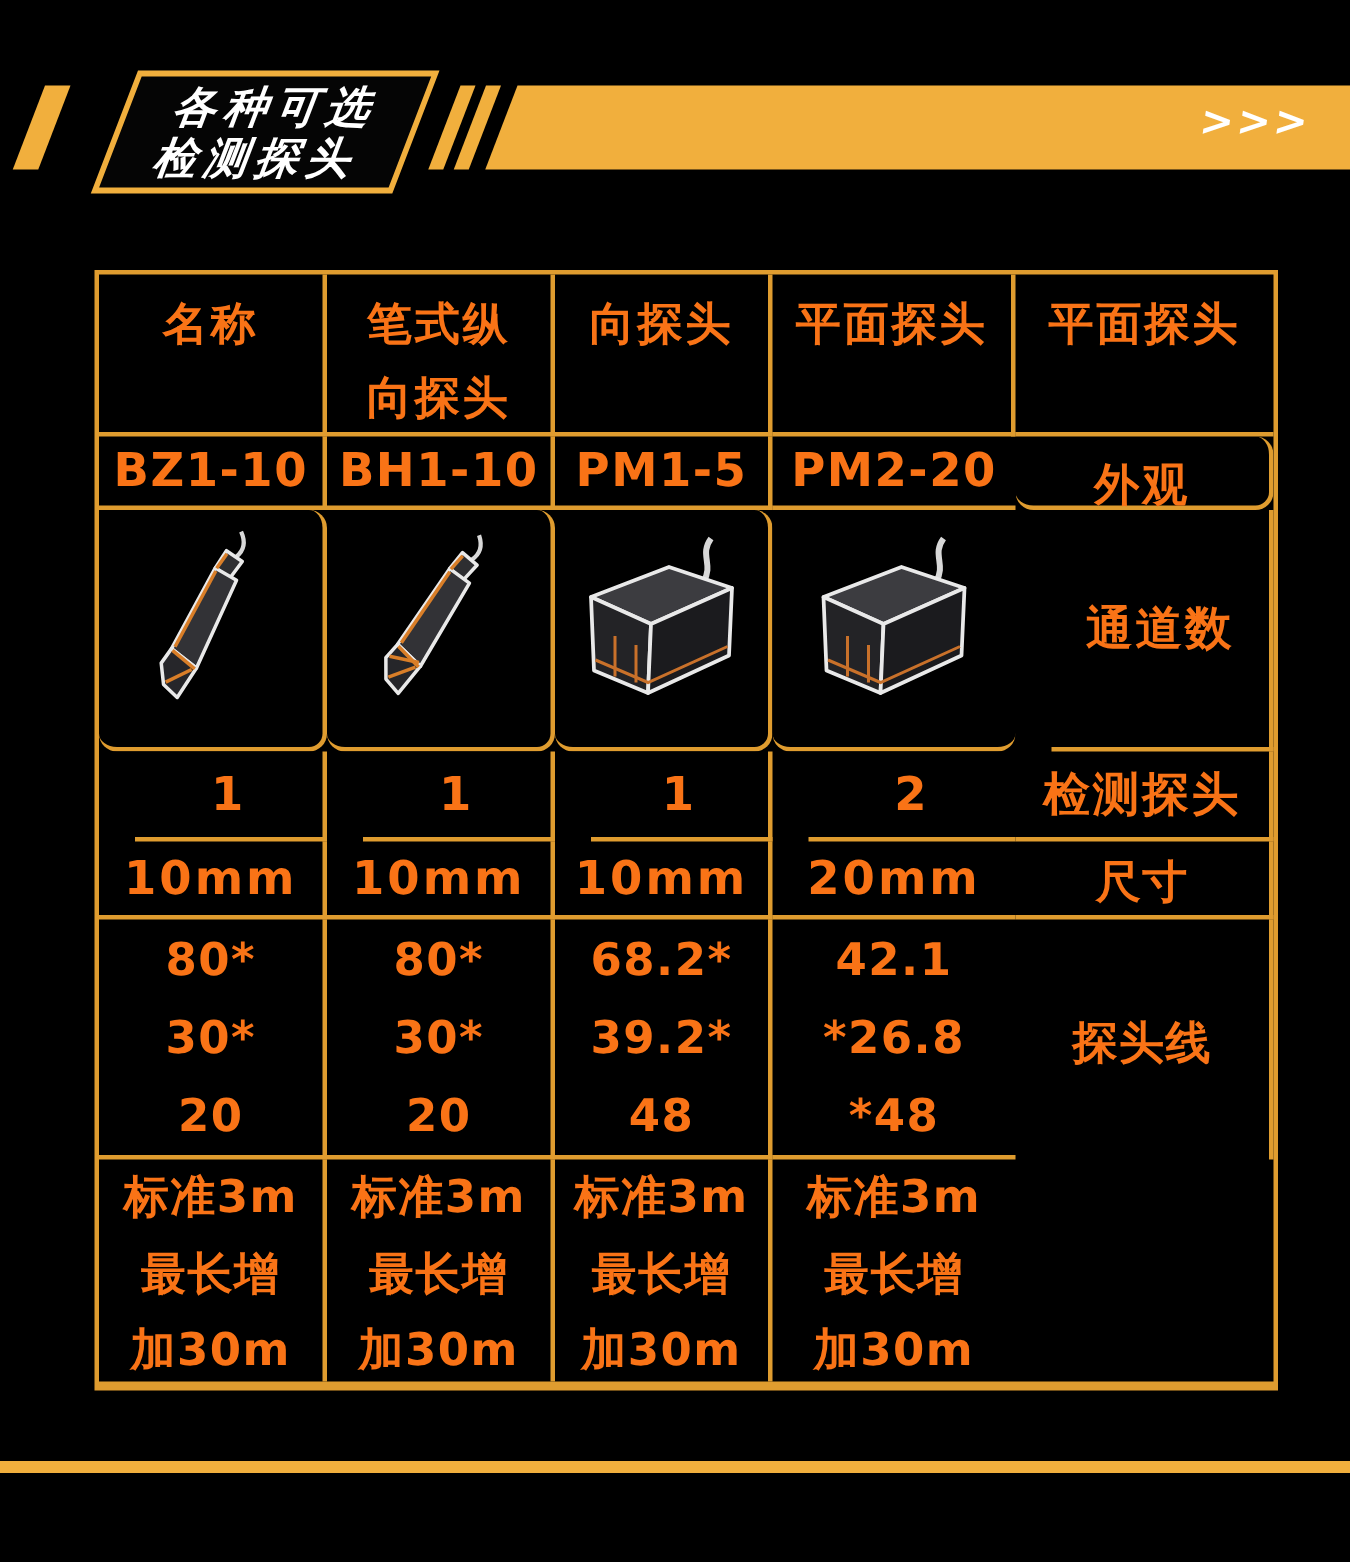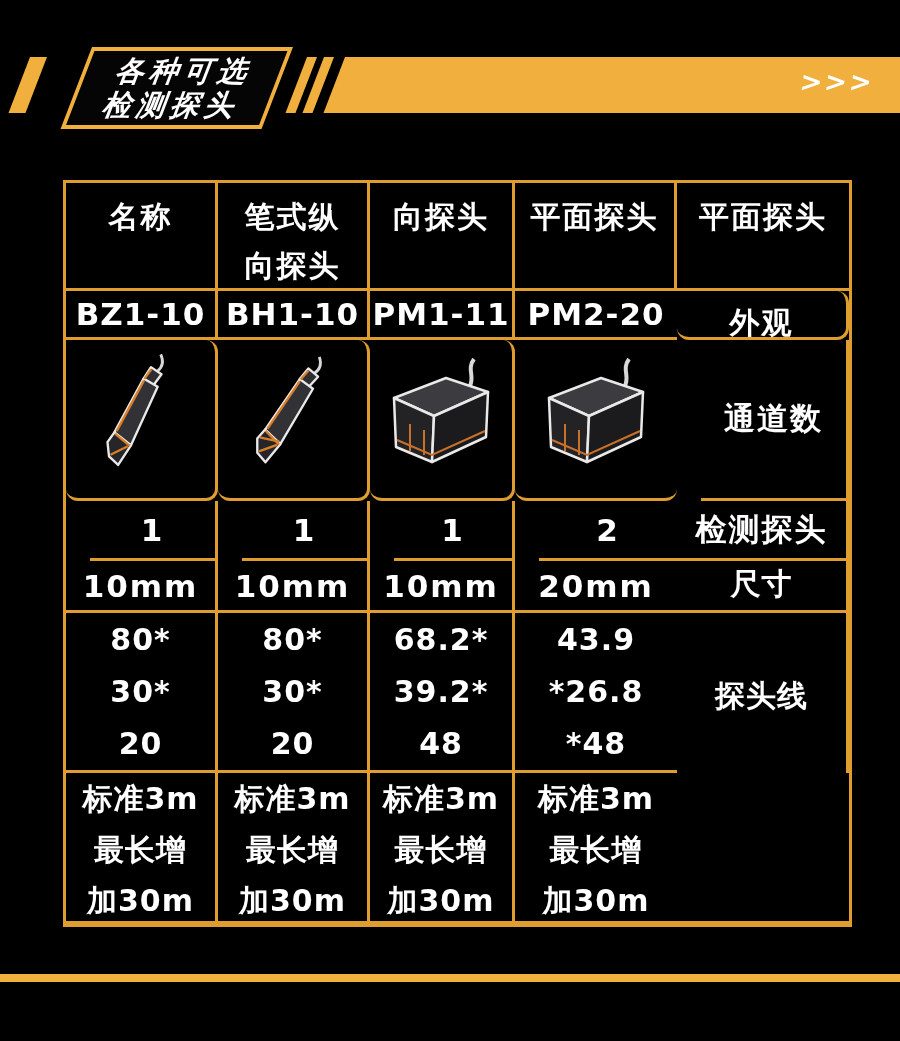--- a/index.html
+++ b/index.html
@@ -23,30 +23,30 @@
   .arrows{position:absolute;left:800px;top:66px;color:#fff;font-size:27px;
         font-weight:900;letter-spacing:2px;transform:skewX(-8deg);}
   
   .probe-table{position:absolute;left:63px;top:180px;
         border:3px solid #DF9C2F;border-bottom-width:6px;
         display:grid;grid-template-columns:152px 152px 145px 162px 172px;
         grid-template-rows:108px 49px 161px 60px 52px 160px 148px;}
   .probe-table *{box-sizing:border-box;}
   .cell{border-right:3px solid #DF9C2F;border-bottom:3px solid #DF9C2F;
         display:flex;flex-direction:column;align-items:center;
-        color:#ffffff;font-weight:800;text-align:center;}
+        color:#f97316;font-weight:800;text-align:center;}
   .cell.c-last{border-right:none;}
   .cell.r-last{border-bottom:none;}
   .r-name{justify-content:flex-start;padding-top:9px;font-size:30px;line-height:49px;letter-spacing:2px;}
   .r-spec{justify-content:center;font-size:31px;letter-spacing:1px;}
   .r-look{justify-content:flex-start;padding-top:12px;font-size:30px;letter-spacing:2px;border-radius:12px;}
   .r-look.img{justify-content:center;padding-top:0;}
   .r-chan{justify-content:center;font-size:31px;letter-spacing:2px;margin-left:24px;}
   .r-scan{justify-content:center;font-size:31px;letter-spacing:2px;}
-  .r-dim{justify-content:flex-end;padding-top:2px;font-size:30px;line-height:52px;letter-spacing:1px;}
+  .r-dim{justify-content:space-between;padding-top:2px;font-size:30px;line-height:52px;letter-spacing:1px;}
   .r-cable{justify-content:center;padding-top:4px;font-size:30px;line-height:51px;letter-spacing:1px;}
   
   .bottom-stripe{position:absolute;left:0;top:974px;width:900px;height:8px;background:#F1AF3D;}
   svg{display:block;}
 </style>
 </head>
 <body>
 
 <div class="page">
 
@@ -81,21 +81,21 @@
         <span>平面探头</span>
       </div>
 
     <div class="cell r-spec">
         <span>BZ1-10</span>
       </div>
     <div class="cell r-spec">
         <span>BH1-10</span>
       </div>
     <div class="cell r-spec">
-        <span>PM1-11</span>
+        <span>PM1-5</span>
       </div>
     <div class="cell r-spec c-last">
         <span>PM2-20</span>
       </div>
 
     <div class="cell r-look">
         <span>外观</span>
       </div>
     <div class="cell r-look img">
       <svg width="100" height="150" viewBox="0 0 100 160">
@@ -209,21 +209,21 @@
       <span>80*</span>
       <span>30*</span>
       <span>20</span>
     </div>
     <div class="cell r-dim">
       <span>68.2*</span>
       <span>39.2*</span>
       <span>48</span>
     </div>
     <div class="cell r-dim c-last">
-      <span>43.9</span>
+      <span>42.1</span>
       <span>*26.8</span>
       <span>*48</span>
     </div>
 
     <div class="cell r-cable r-last">
         <span>探头线</span>
       </div>
     <div class="cell r-cable r-last">
       <span>标准3m</span>
       <span>最长增</span>

